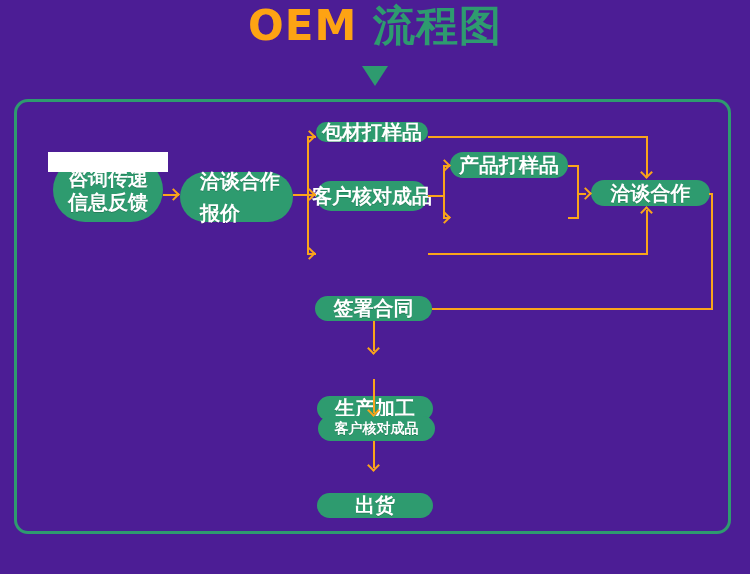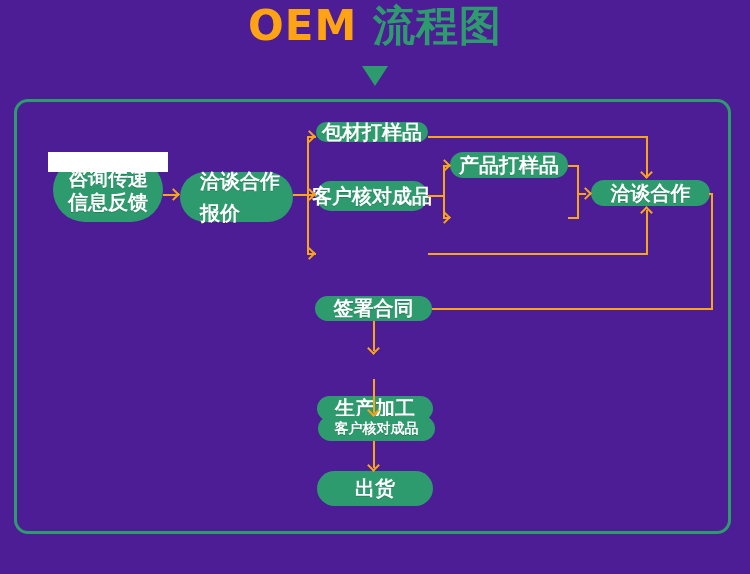--- a/index.html
+++ b/index.html
@@ -121,21 +121,21 @@
 
 
   <div class="pill" style="left:591px; top:180px; width:119px; height:26px;">洽谈合作</div>
 
   <div class="pill" style="left:315px; top:296px; width:117px; height:25px;">签署合同</div>
 
   <div class="pill" style="left:317px; top:354px; width:116px; height:25px;margin-top:42px;">生产加工</div>
 
   <div class="pill small" style="left:318px; top:416px; width:117px; height:25px;">客户核对成品</div>
 
-  <div class="pill" style="left:317px; top:471px; width:116px; height:35px;">出货</div>
+  <div class="pill" style="left:317px; top:493px; width:116px; height:25px;">出货</div>
 
   <div class="ln h" style="left:163px; top:194px; width:16px;"></div>
   <div class="chev right" style="left:169px; top:190px;"></div>
 
   <div class="ln h" style="left:293px; top:194px; width:23px;"></div>
   <div class="ln v" style="left:307px; top:136px; height:119px;"></div>
   <div class="ln h" style="left:307px; top:136px; width:9px;"></div>
   <div class="chev right" style="left:305px; top:132px;"></div>
   <div class="chev right" style="left:305px; top:190px;"></div>
   <div class="ln h" style="left:307px; top:253px; width:9px;"></div>

